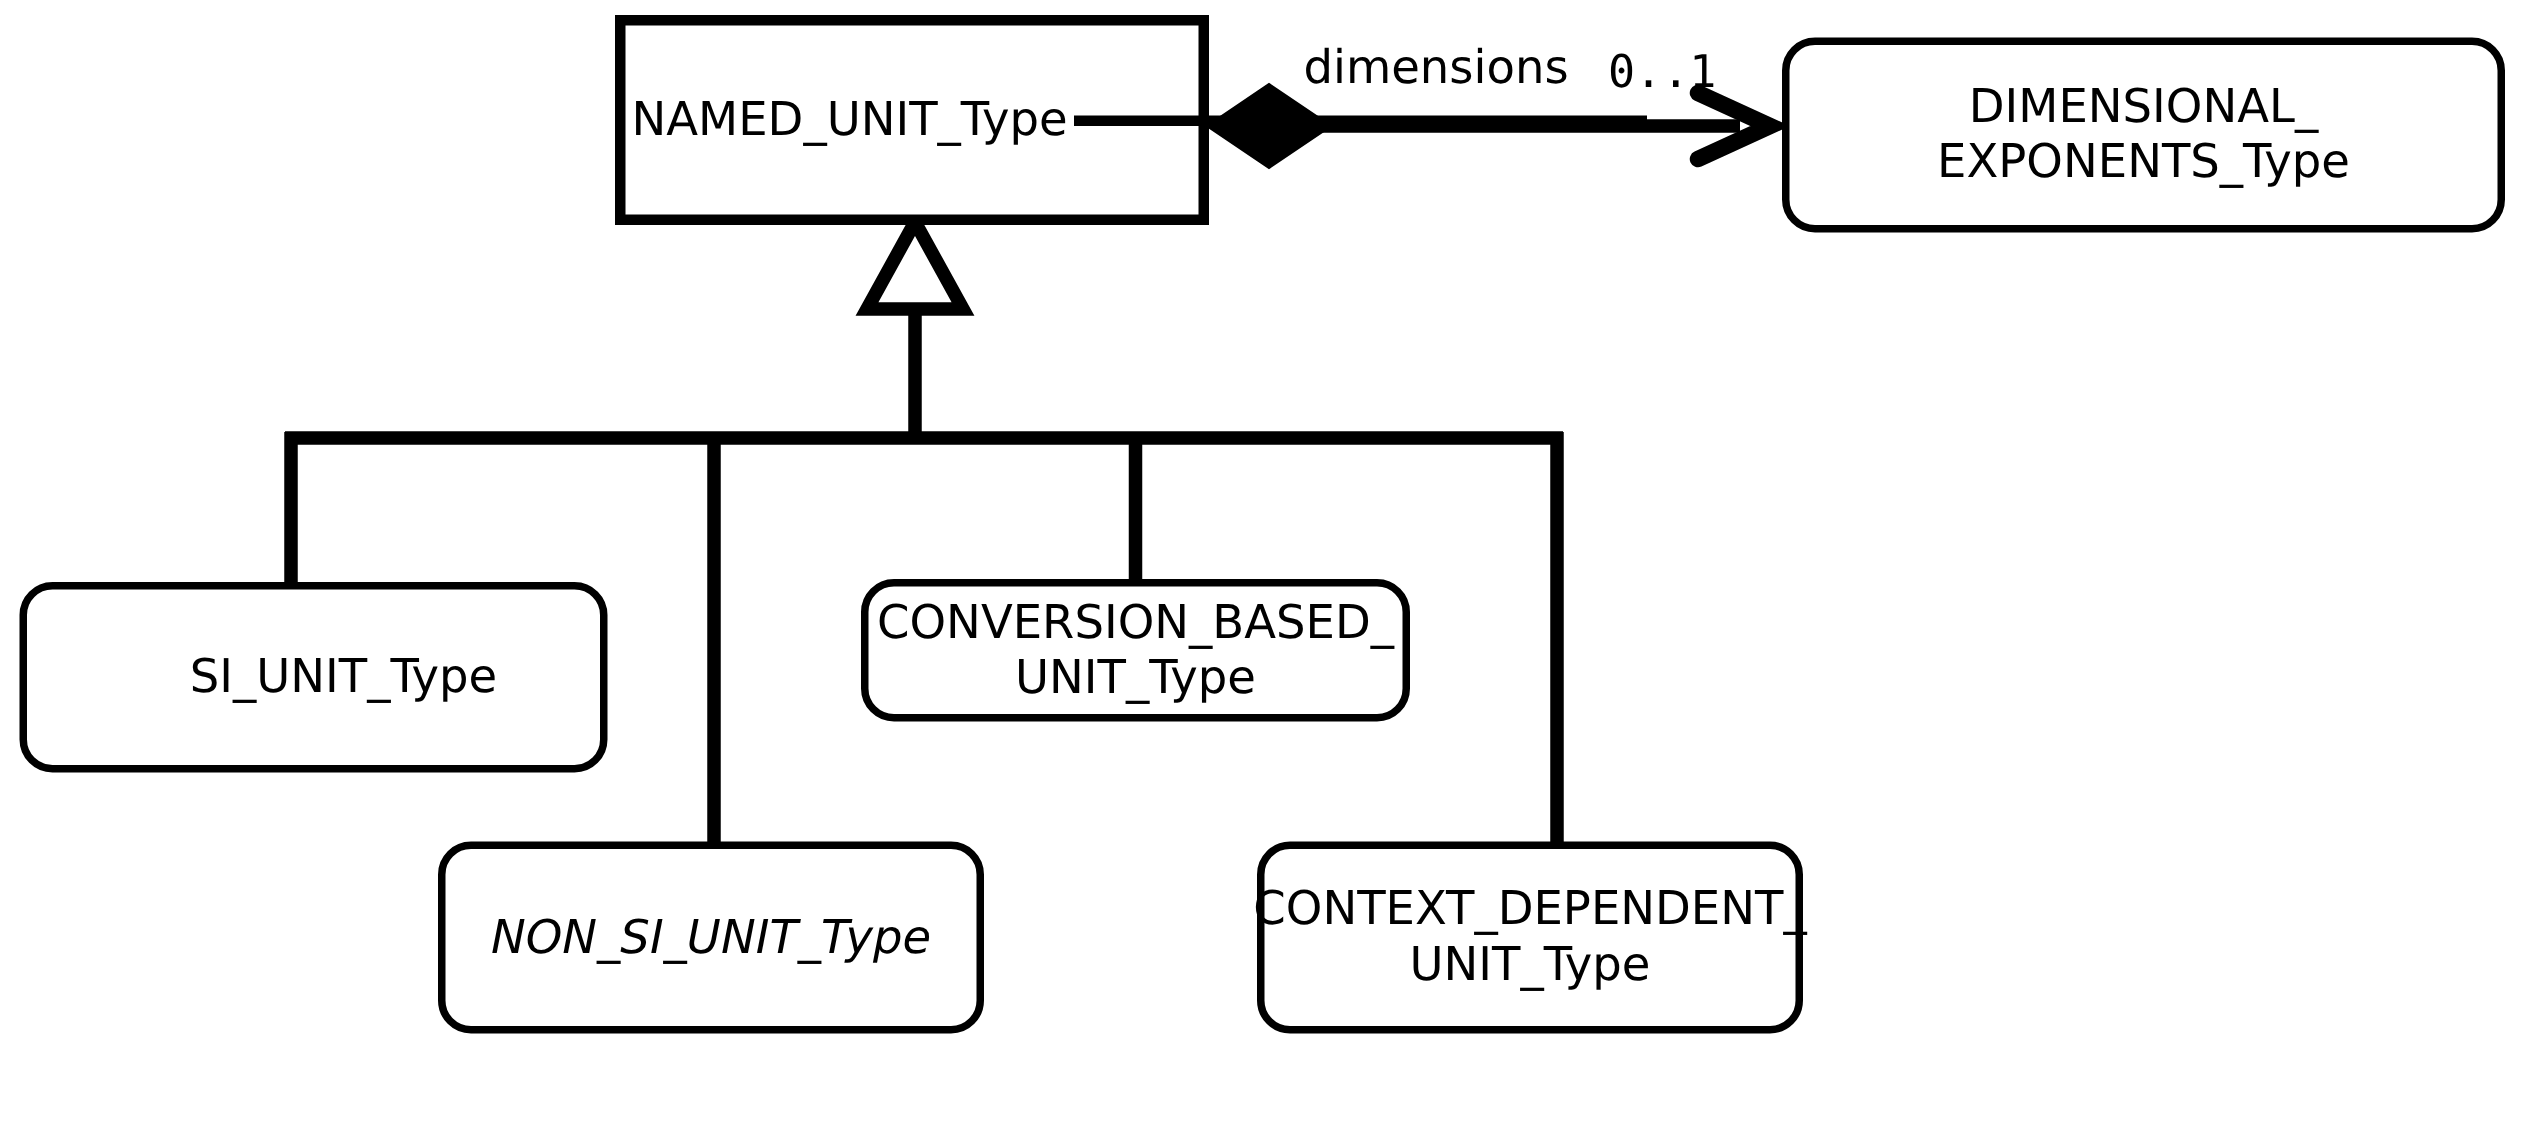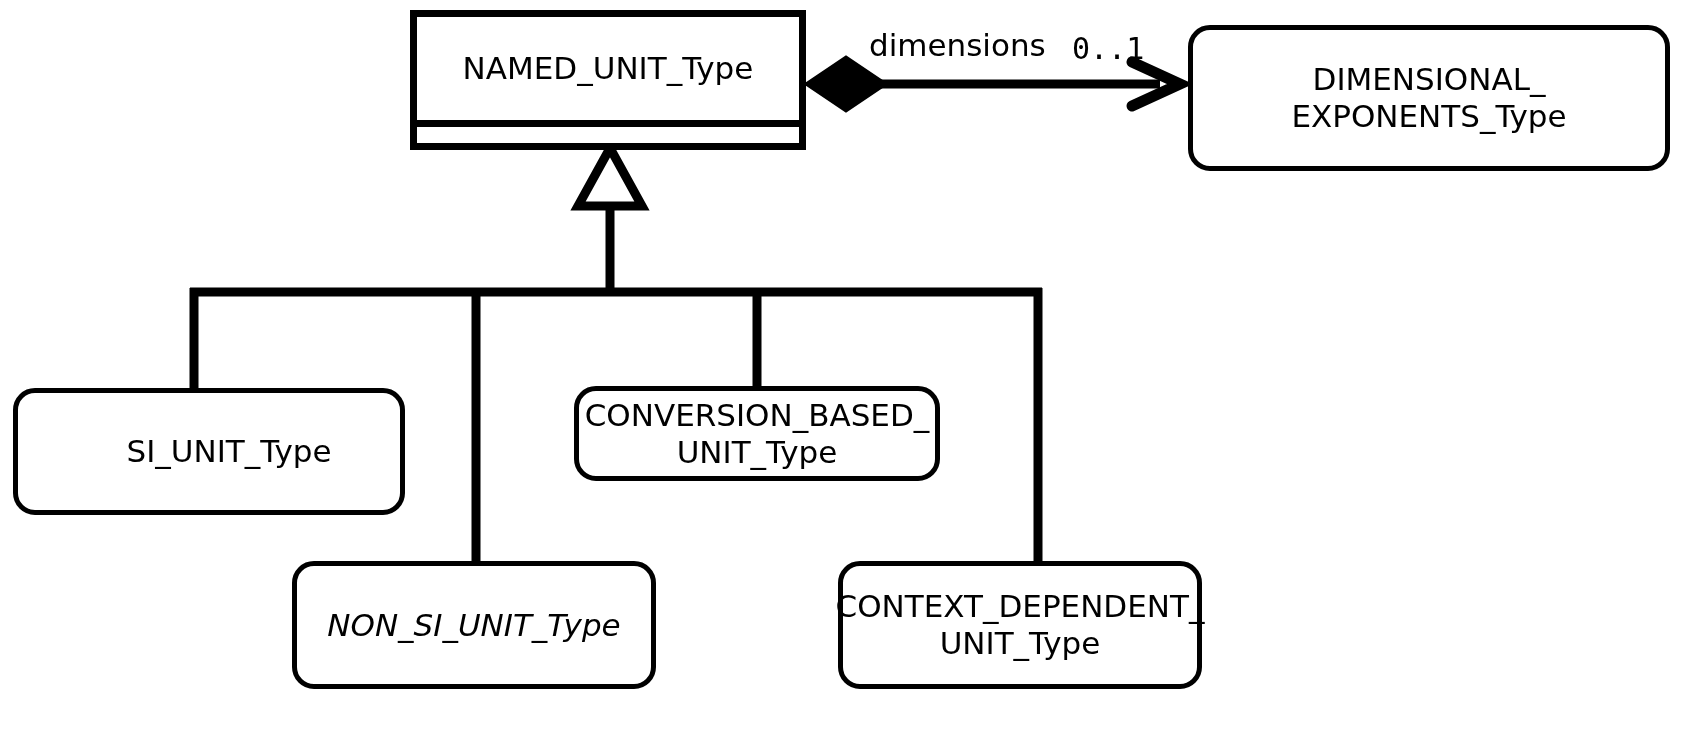--- a/index.html
+++ b/index.html
@@ -46,21 +46,21 @@
     line-height: 1.18;
     letter-spacing: 0px;
     white-space: pre-line;
     color: #000000;
     padding: 0 4px;
   }
   
   #node-named-unit {
     border: 7px solid #000000;
     border-radius: 0;
-    flex-direction: column;
+    flex-direction: row;
     justify-content: flex-start;
     padding: 0;
   }
   #node-named-unit .compartment-name {
     flex: 1 1 auto;
     width: 100%;
     display: flex;
     align-items: center;
     justify-content: center;
   }
@@ -122,21 +122,21 @@
   </svg>
 
   <div class="node" id="node-named-unit" style="left:410px; top:10px; width:396px; height:140px;">
     <div class="compartment-name">
       <span class="node-label">NAMED_UNIT_Type</span>
     </div>
     <div class="compartment-divider"></div>
     <div class="compartment-attrs"></div>
   </div>
 
-  <div class="node node-rounded" style="left:1188px; top:25px; width:482px; height:146px;">
+  <div class="node node-rounded" style="left:1188px; top:25px; width:482px; height:130px;">
     <span class="node-label">DIMENSIONAL_
 EXPONENTS_Type</span>
   </div>
 
   <div class="node node-rounded" style="left:13px; top:388px; width:392px; height:127px;padding-left:40px;">
     <span class="node-label">SI_UNIT_Type</span>
   </div>
 
   <div class="node node-rounded" style="left:574px; top:386px; width:366px; height:95px;text-align:center;">
     <span class="node-label">CONVERSION_BASED_

